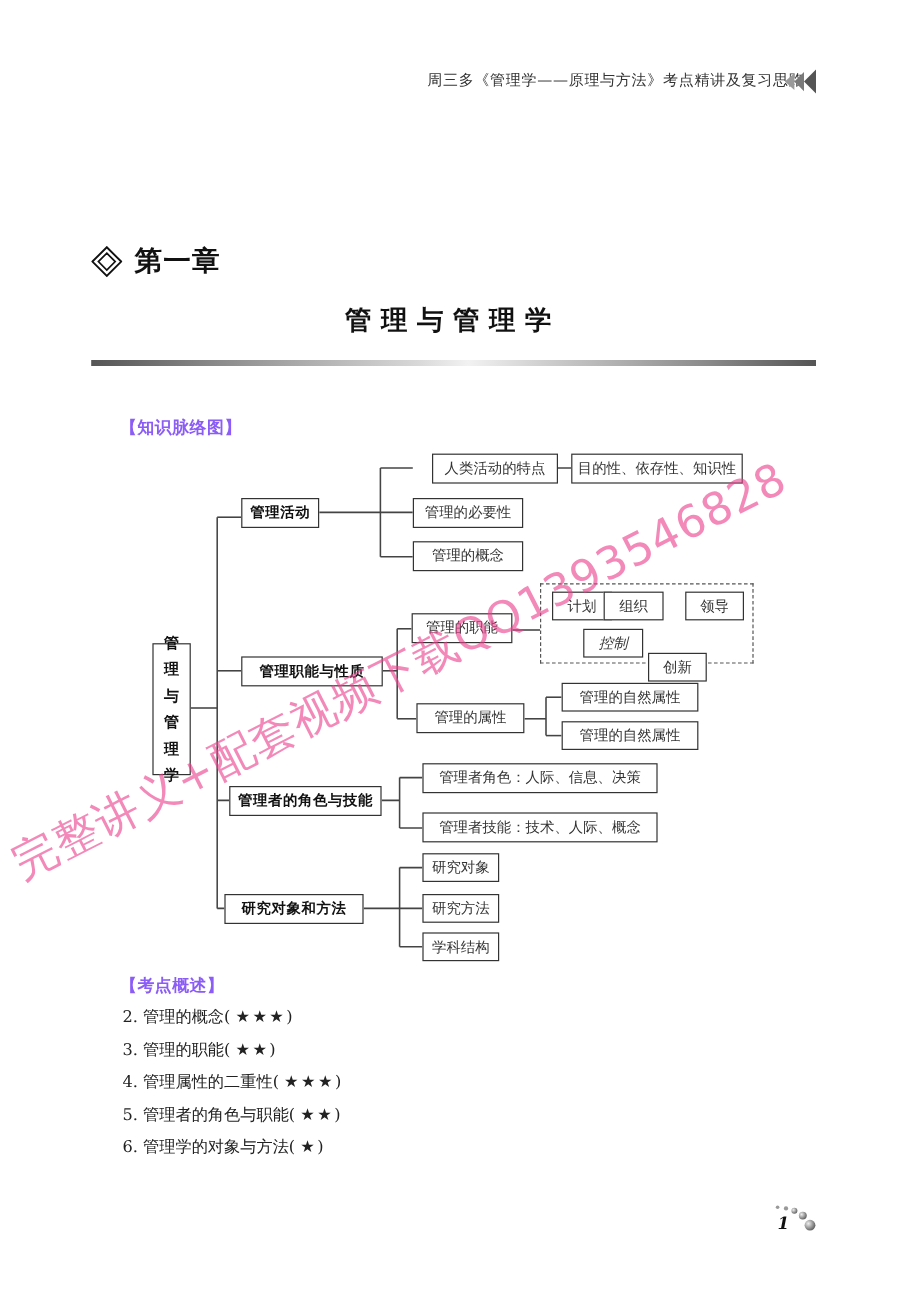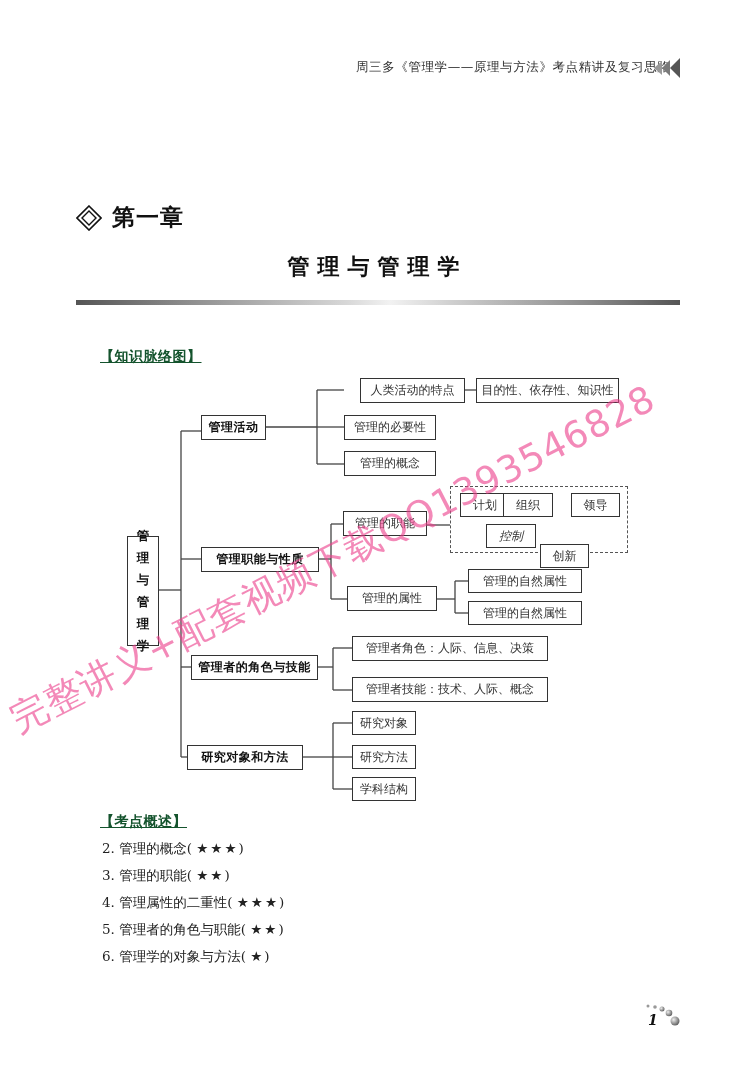--- a/index.html
+++ b/index.html
@@ -25,23 +25,22 @@
   .chapter-title {
     left: 0; width: 755px; top: 252px; text-align: center; font-size: 22px; font-weight: bold;
     letter-spacing: 8px; color: #111; box-sizing: border-box;
   }
   .title-rule {
     left: 76px; top: 300px; width: 604px; height: 5px;
     background: linear-gradient(to right, #555 0%, #8c8c8c 18%, #d8d8d8 45%, #f2f2f2 52%, #d0d0d0 62%, #8a8a8a 85%, #555 100%);
   }
 
   .section-heading {
-    font-size: 14px; font-weight: bold; color: #14532d; letter-spacing: 0.5px;
+    font-size: 14px; font-weight: bold; color: #8b5cf6; letter-spacing: 0.5px;
     font-family: "DejaVu Sans", sans-serif;
-    text-decoration: underline;
   }
   .h-map { left: 100px; top: 348px; }
   .h-points { left: 100px; top: 813px; }
 
   
   .mindmap { left: 115px; top: 372px; width: 520px; height: 430px; }
   .mm-lines line { stroke: #444; stroke-width: 1.3; }
   .node {
     position: absolute; border: 1.6px solid #333; background: #fff; box-sizing: border-box;
     display: flex; align-items: center; justify-content: center; font-size: 12px; color: #333;

